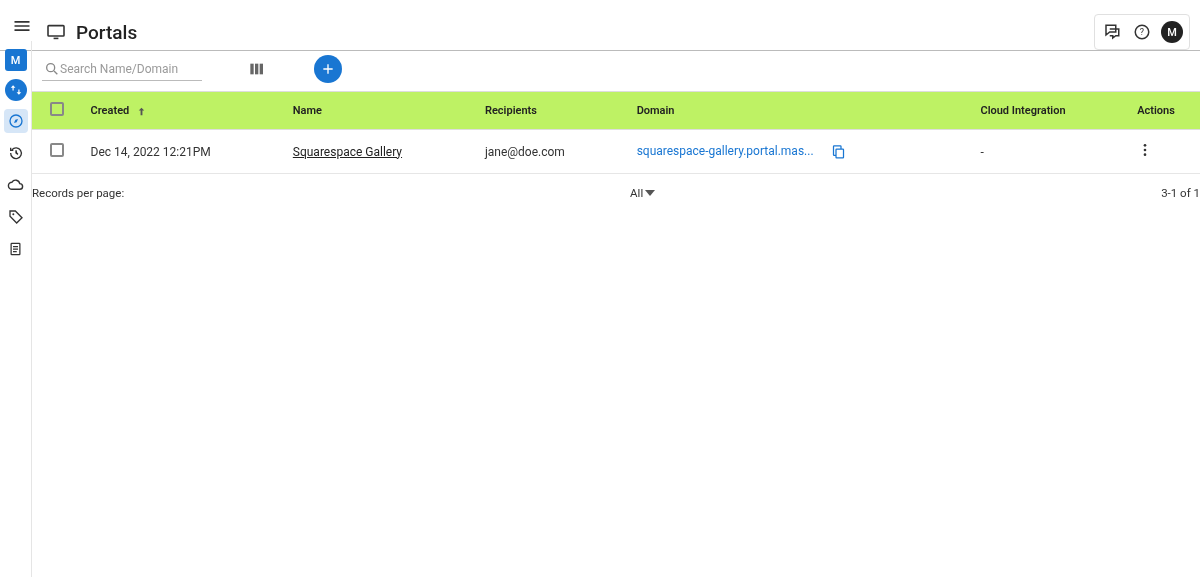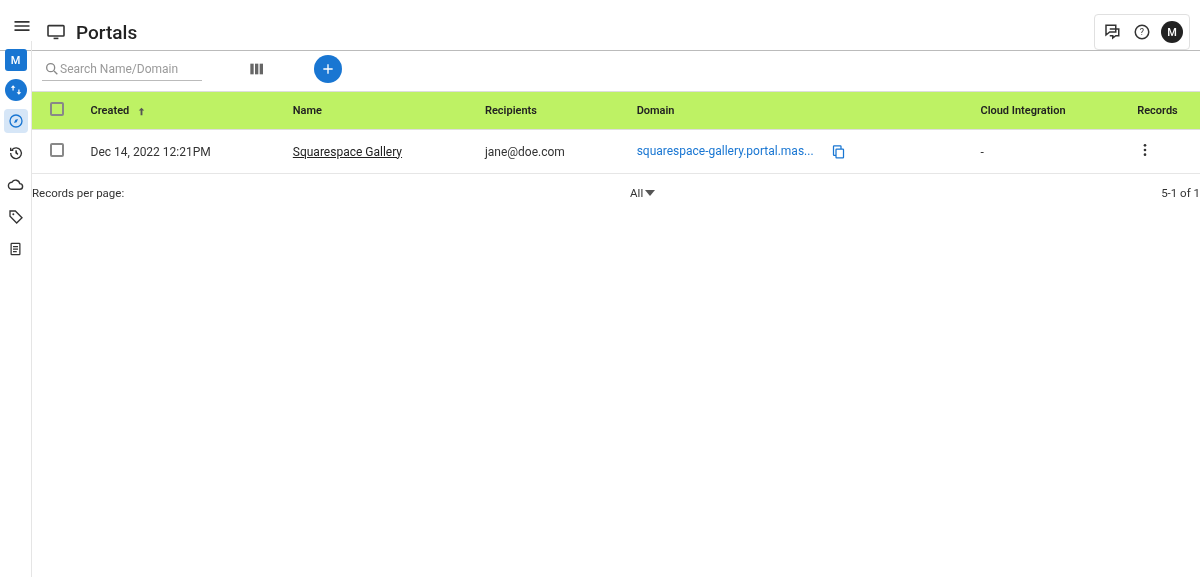--- a/index.html
+++ b/index.html
@@ -150,21 +150,21 @@
         <th class="created-col">
           <span>Created</span>
           <svg class="sort-arrow" width="11" height="11" viewBox="0 0 24 24">
               <path fill="#555" d="M12 4l-6 6h4v10h4V10h4z"></path>
             </svg>
         </th>
         <th class="name-col">Name</th>
         <th class="recip-col">Recipients</th>
         <th class="domain-col">Domain</th>
         <th class="cloud-col">Cloud Integration</th>
-        <th class="actions-col">Records</th>
+        <th class="actions-col">Actions</th>
       </tr>
     </thead>
     <tbody>
       <tr>
         <td class="check-col"><span class="checkbox"></span></td>
         <td>Dec 14, 2022 12:21PM</td>
         <td><span class="name-link">Squarespace Gallery</span></td>
         <td>jane@doe.com</td>
         <td>
           <span class="domain-link">squarespace-gallery.portal.mas...</span>
@@ -186,15 +186,15 @@
   </table>
 
   <div class="pagination">
     <span>Records per page:</span>
     <span class="pg-select">
       <span>All</span>
       <svg width="10" height="6" viewBox="0 0 10 6">
           <path fill="#555" d="M0 0h10L5 6z"></path>
         </svg>
     </span>
-    <span>5-1 of 1</span>
+    <span>3-1 of 1</span>
   </div>
 </div>
 
 </body></html>

